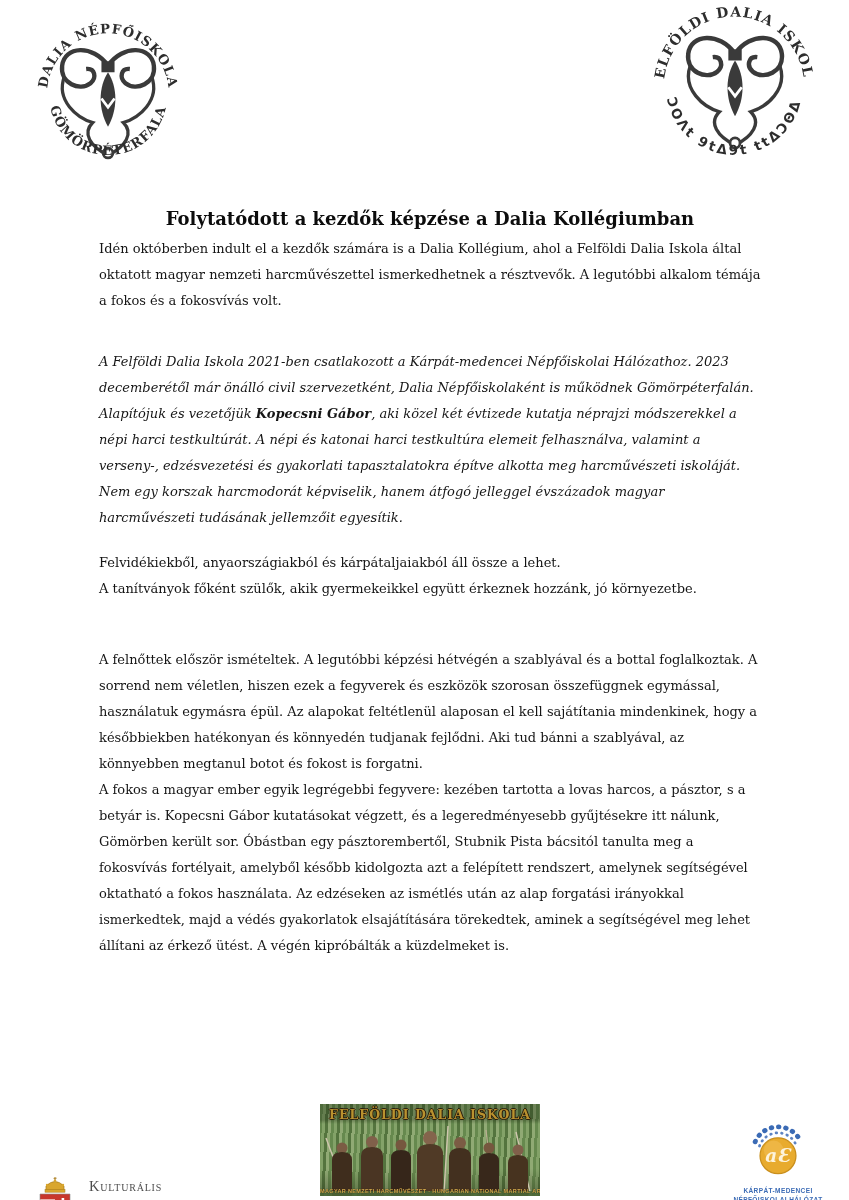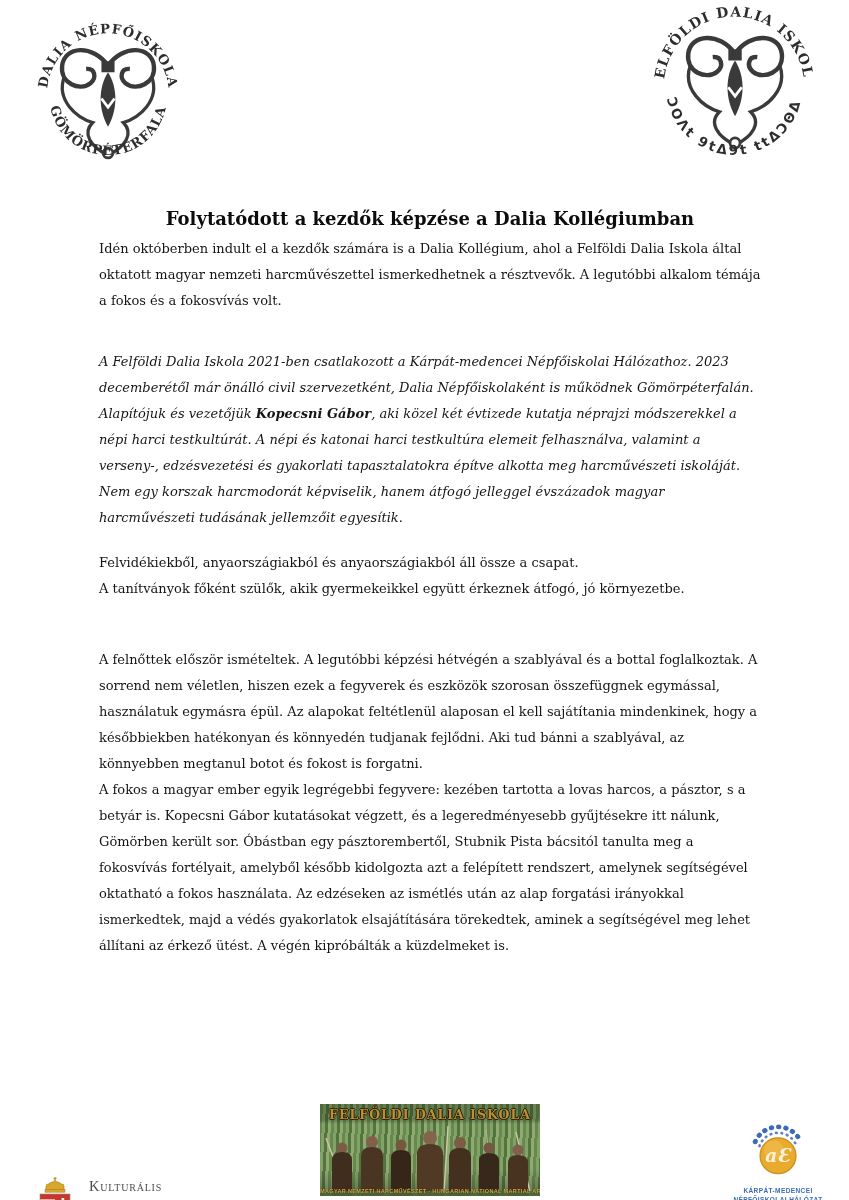--- a/index.html
+++ b/index.html
@@ -102,22 +102,22 @@
       </text>
     </svg>
   </div>
 
   <div class="article">
     <h1>Folytatódott a kezdők képzése a Dalia Kollégiumban</h1>
     <p class="lead">Idén októberben indult el a kezdők számára is a Dalia Kollégium, ahol a Felföldi Dalia Iskola által oktatott magyar nemzeti harcművészettel ismerkedhetnek a résztvevők. A legutóbbi alkalom témája a fokos és a fokosvívás volt.</p>
 
     <p class="intro"><span>A Felföldi Dalia Iskola 2021-ben csatlakozott a Kárpát-medencei Népfőiskolai Hálózathoz. 2023 decemberétől már önálló civil szervezetként, Dalia Népfőiskolaként is működnek Gömörpéterfalán. Alapítójuk és vezetőjük </span><span class="bold-name">Kopecsni Gábor</span><span>, aki közel két évtizede kutatja néprajzi módszerekkel a népi harci testkultúrát. A népi és katonai harci testkultúra elemeit felhasználva, valamint a verseny-, edzésvezetési és gyakorlati tapasztalatokra építve alkotta meg harcművészeti iskoláját. Nem egy korszak harcmodorát képviselik, hanem átfogó jelleggel évszázadok magyar harcművészeti tudásának jellemzőit egyesítik.</span></p>
 
-    <p>Felvidékiekből, anyaországiakból és anyaországiakból áll össze a csapat.</p>
-    <p>A tanítványok főként szülők, akik gyermekeikkel együtt érkeznek átfogó, jó környezetbe.</p>
+    <p>Felvidékiekből, anyaországiakból és kárpátaljaiakból áll össze a lehet.</p>
+    <p>A tanítványok főként szülők, akik gyermekeikkel együtt érkeznek hozzánk, jó környezetbe.</p>
 
     <div class="group-gap"></div>
 
     <p>A felnőttek először ismételtek. A legutóbbi képzési hétvégén a szablyával és a bottal foglalkoztak. A sorrend nem véletlen, hiszen ezek a fegyverek és eszközök szorosan összefüggnek egymással, használatuk egymásra épül. Az alapokat feltétlenül alaposan el kell sajátítania mindenkinek, hogy a későbbiekben hatékonyan és könnyedén tudjanak fejlődni. Aki tud bánni a szablyával, az könnyebben megtanul botot és fokost is forgatni.</p>
     <p>A fokos a magyar ember egyik legrégebbi fegyvere: kezében tartotta a lovas harcos, a pásztor, s a betyár is. Kopecsni Gábor kutatásokat végzett, és a legeredményesebb gyűjtésekre itt nálunk, Gömörben került sor. Óbástban egy pásztorembertől, Stubnik Pista bácsitól tanulta meg a fokosvívás fortélyait, amelyből később kidolgozta azt a felépített rendszert, amelynek segítségével oktatható a fokos használata. Az edzéseken az ismétlés után az alap forgatási irányokkal ismerkedtek, majd a védés gyakorlatok elsajátítására törekedtek, aminek a segítségével meg lehet állítani az érkező ütést. A végén kipróbálták a küzdelmeket is.</p>
   </div>
 
   <div class="footer-item ministry">
     <svg class="ministry-arms" viewBox="0 0 44 58">
 

